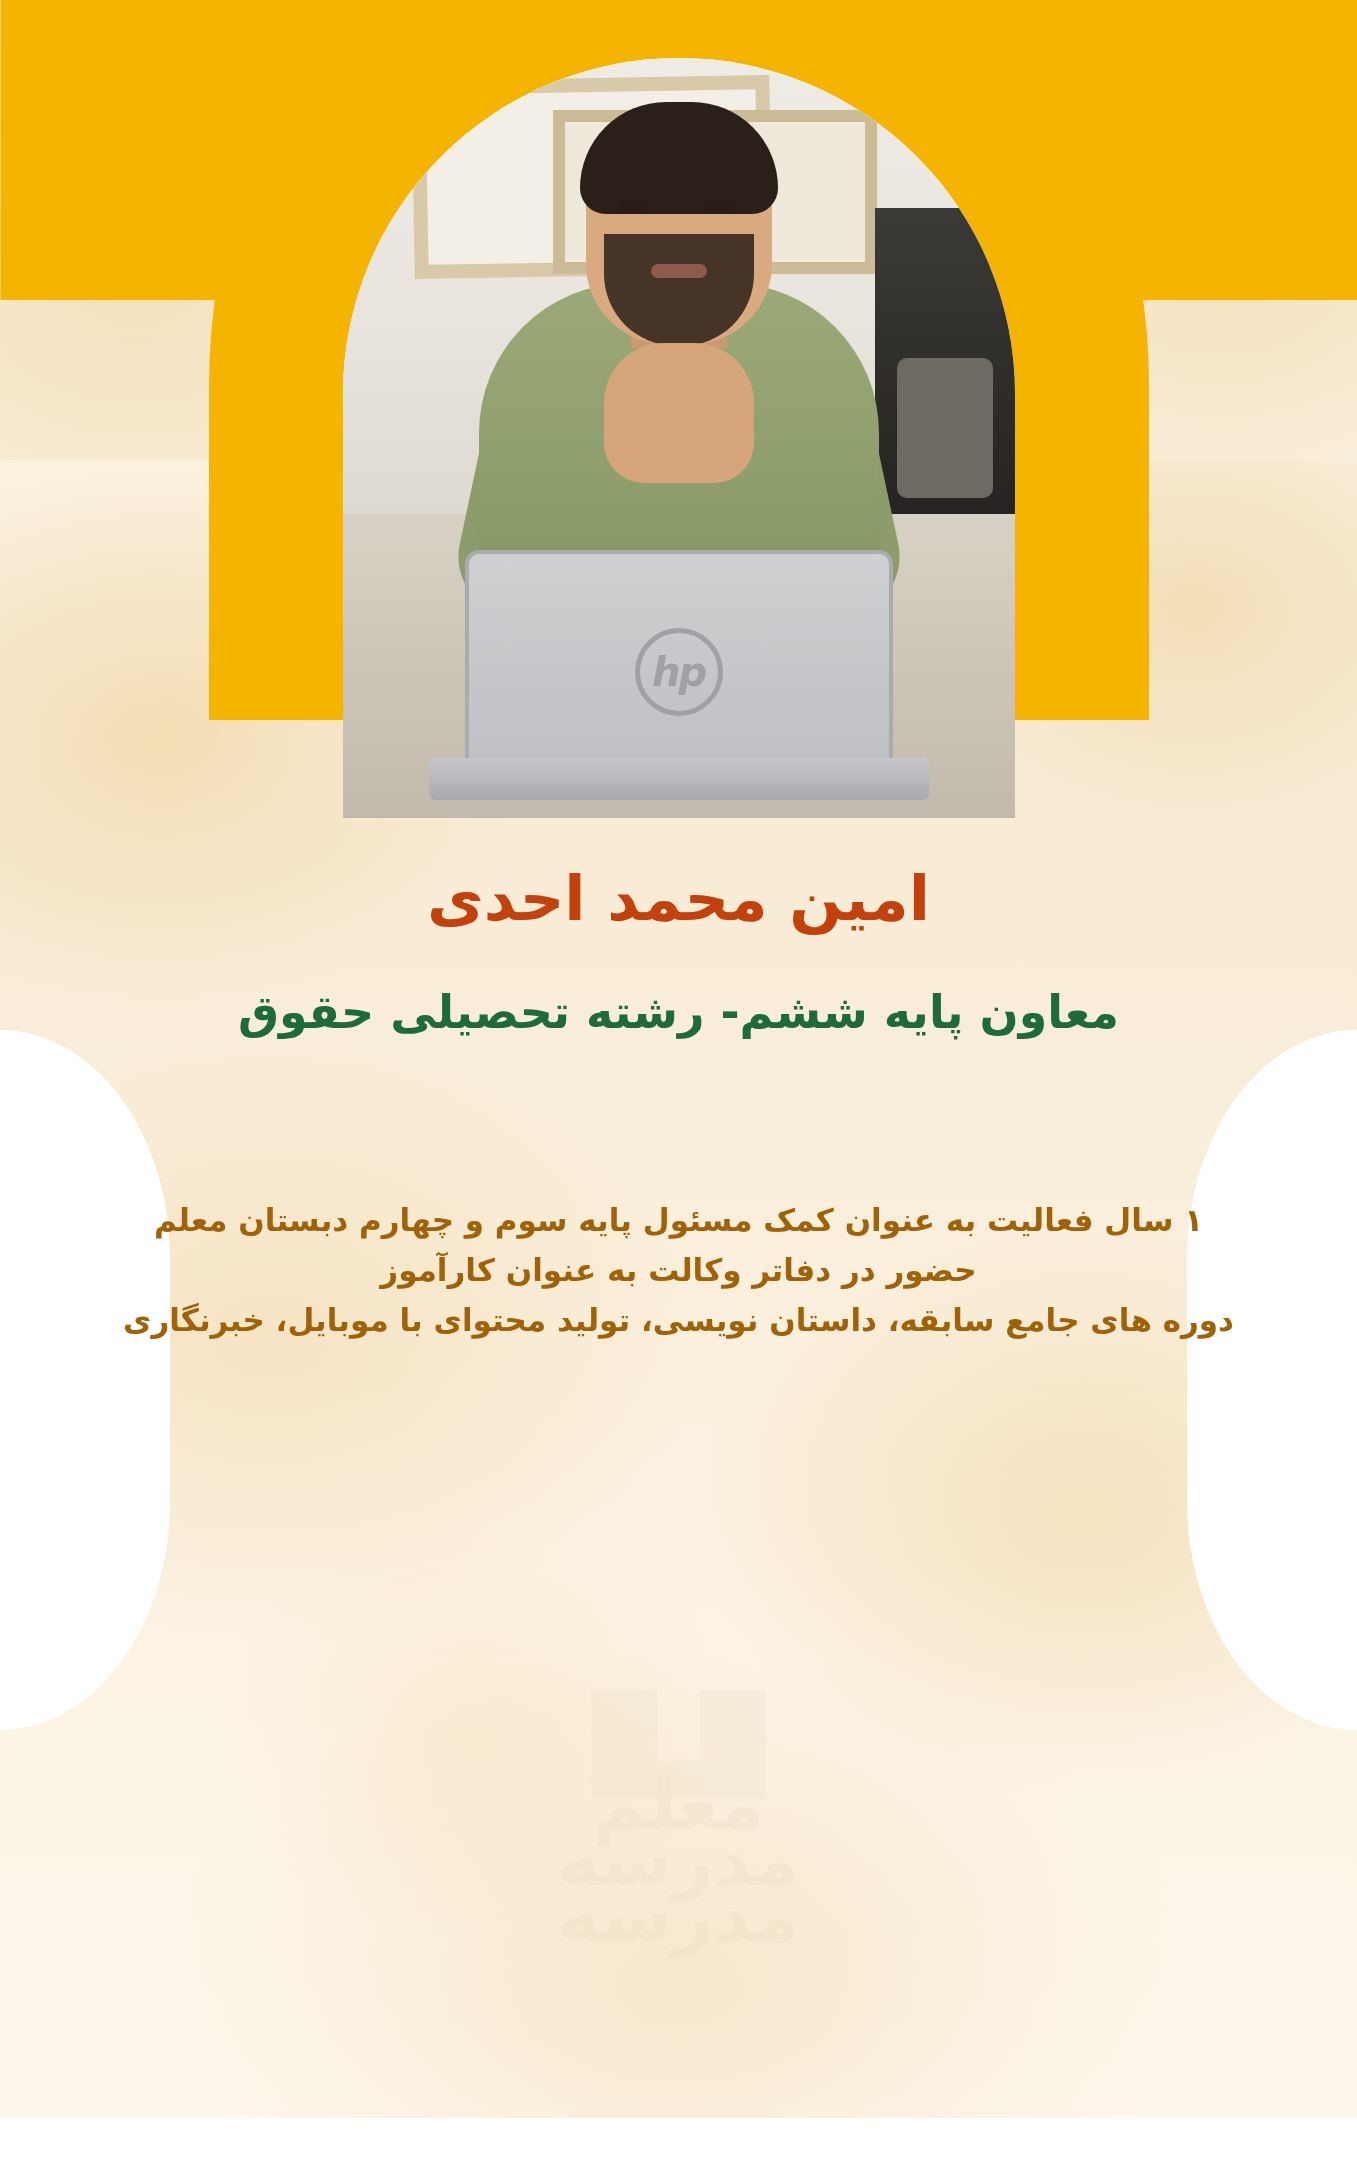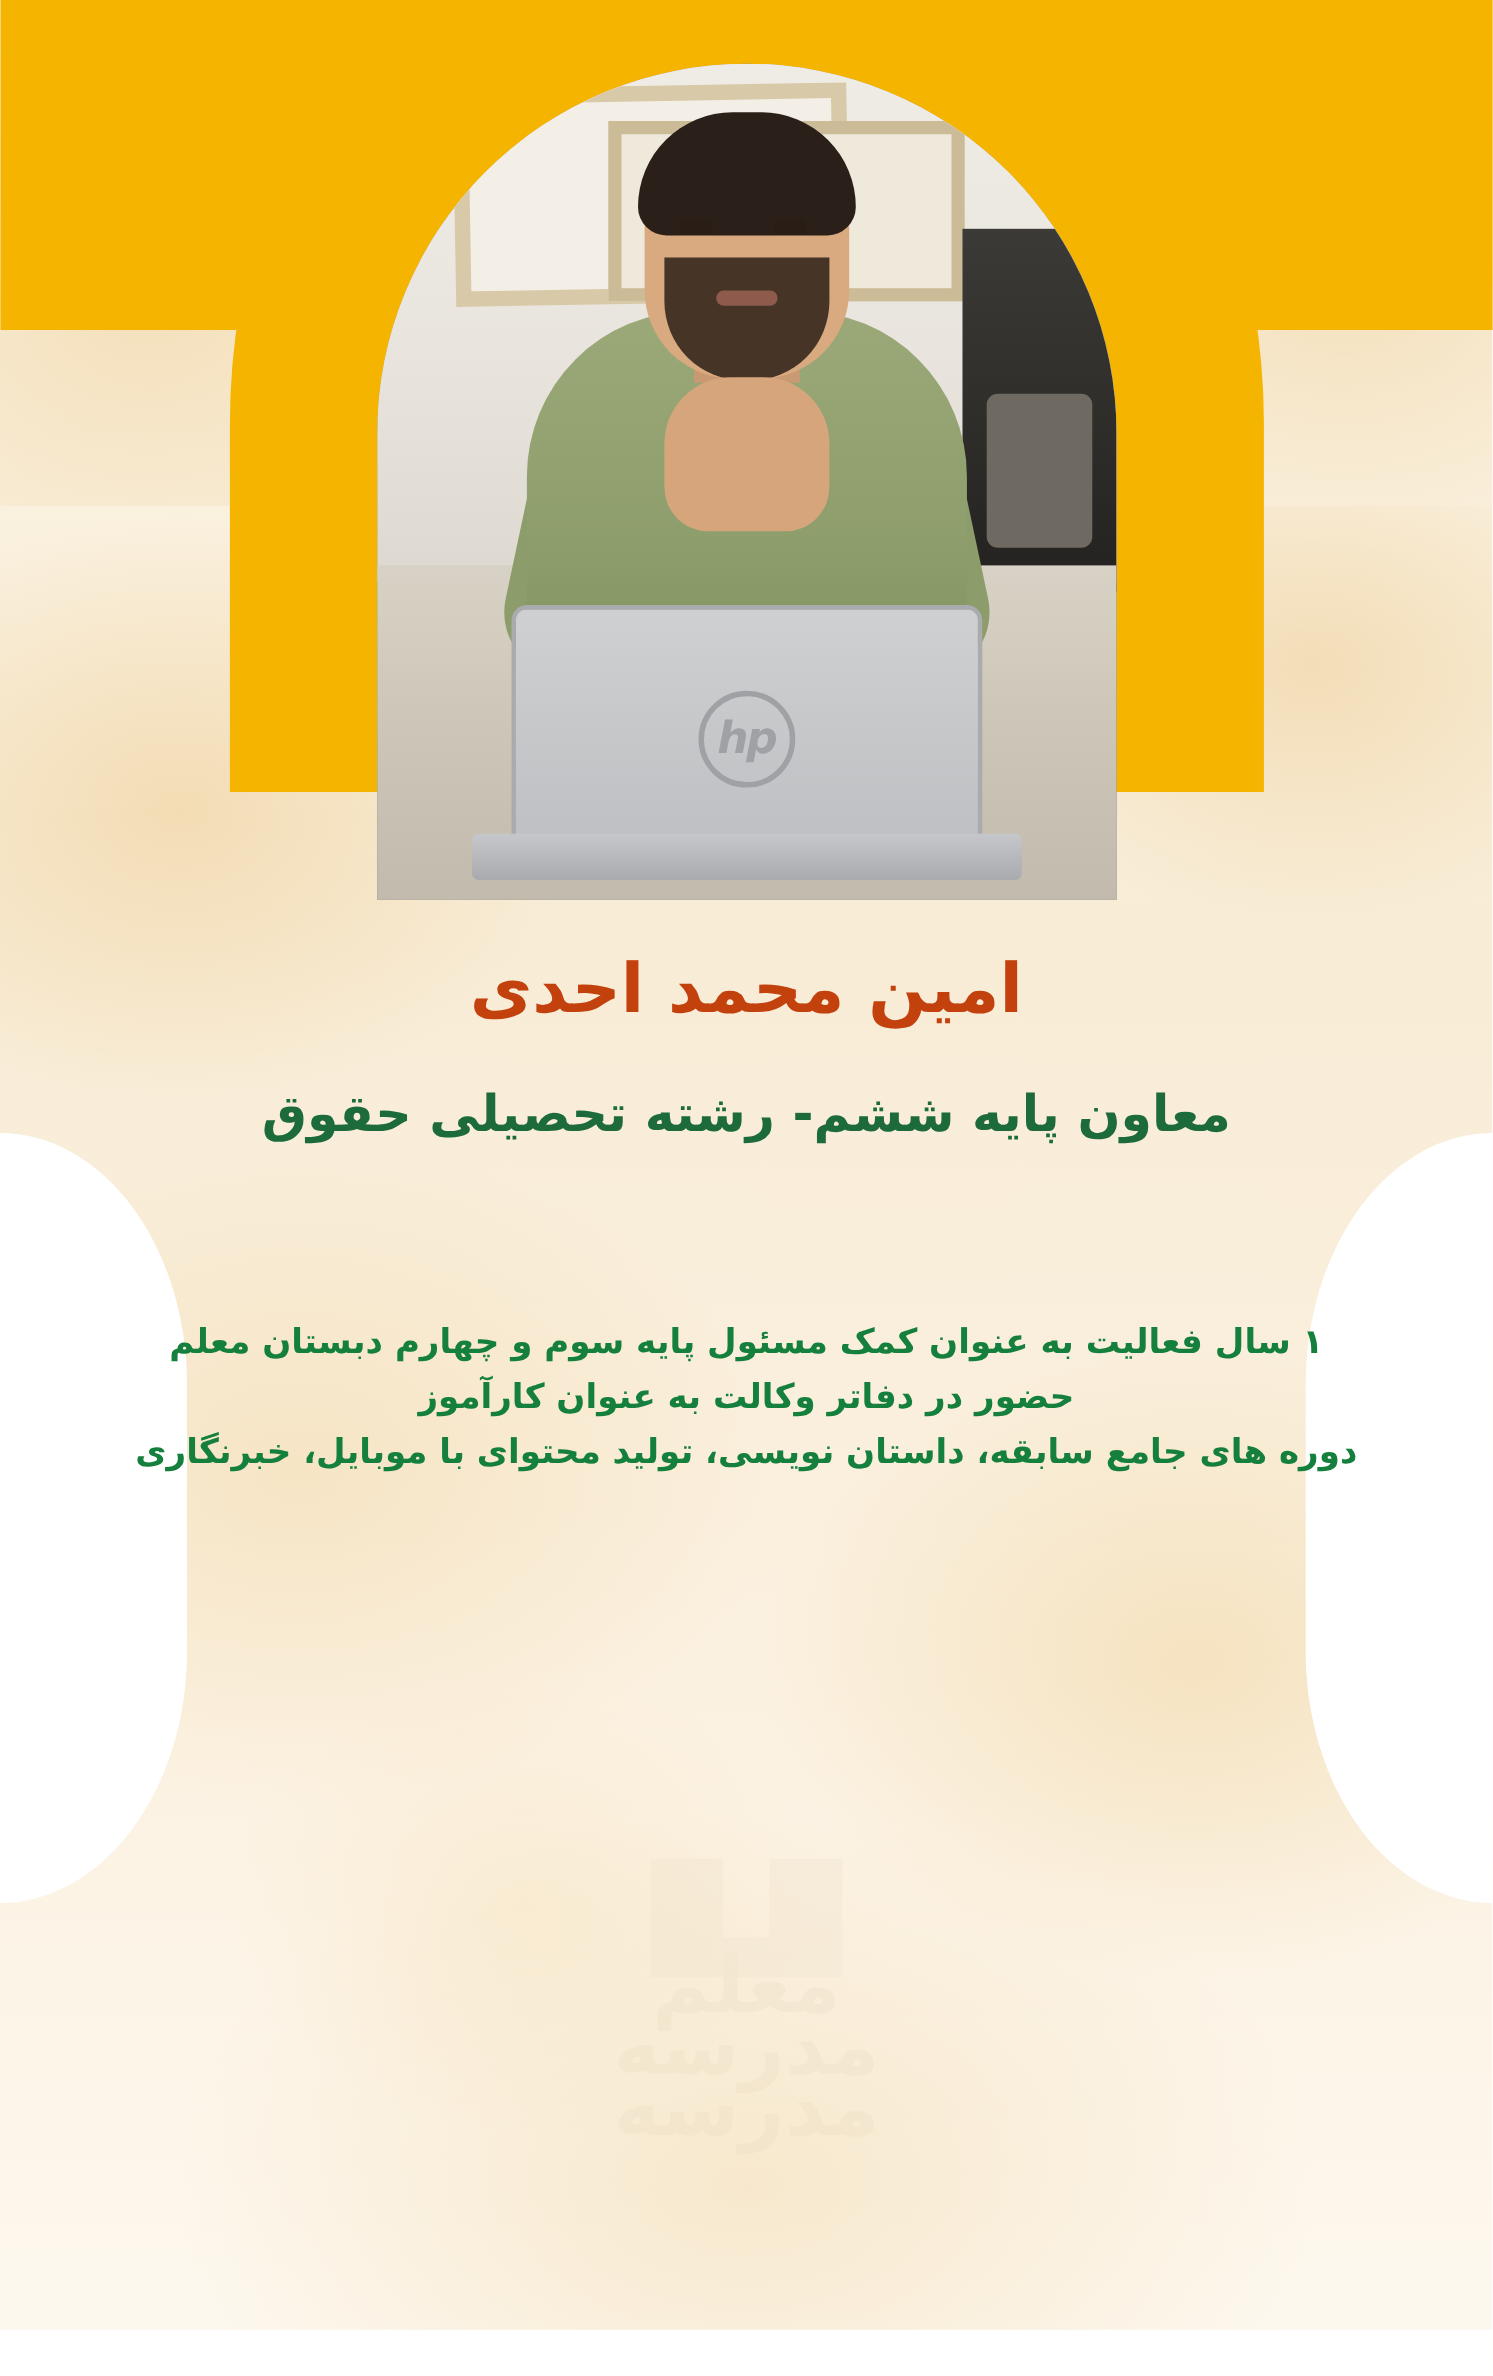--- a/index.html
+++ b/index.html
@@ -108,21 +108,21 @@
   
   .photo-frame {
     position: absolute;
     top: 58px;
     left: 50%;
     transform: translateX(-50%);
     width: 672px;
     height: 760px;
     border-radius: 336px 336px 0 0;
     overflow: hidden;
-    background: #737373;
+    background: #fef9c3;
   }
   .photo {
     position: absolute;
     inset: 0;
     background:
       linear-gradient(180deg, #e7e4de 0%, #e3e0d9 42%, #cfccc6 50%, #b9b6b0 100%);
   }
   
   .ph-wall {
     position: absolute;
@@ -299,21 +299,21 @@
     color: #1d6a3a;
     font-size: 46px;
     font-weight: bold;
   }
   .body-list {
     position: absolute;
     top: 1195px;
     left: 0;
     width: 1357px;
     text-align: center;
-    color: #15803d;
+    color: #a16207;
     font-size: 31px;
     font-weight: bold;
     line-height: 1.62;
   }
   .body-list .line {
     display: block;
     white-space: nowrap;
   }
 
   

